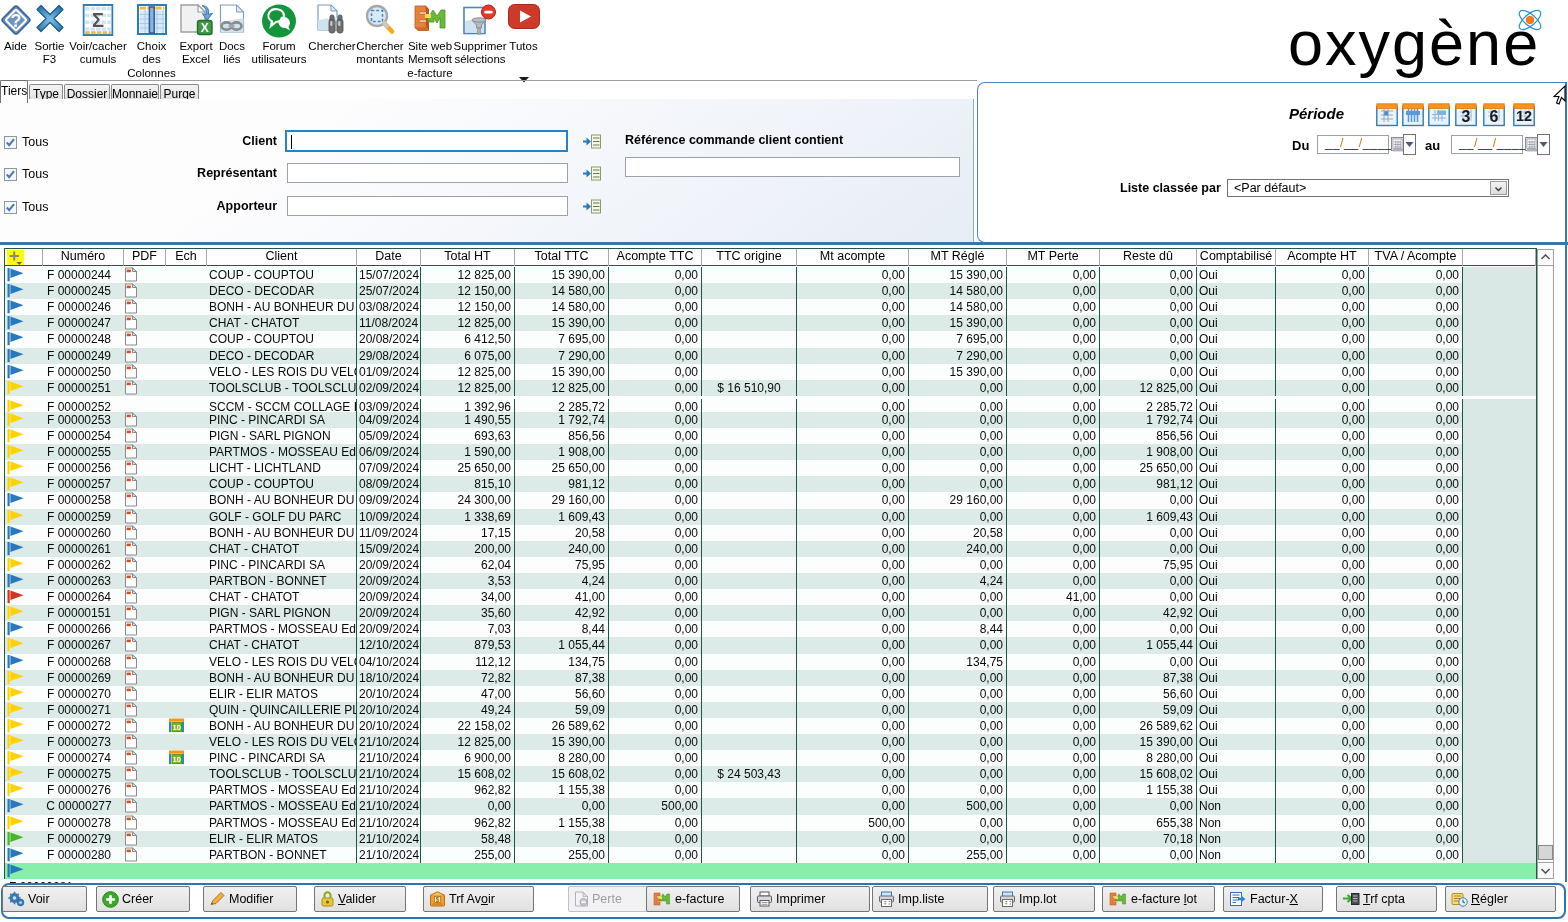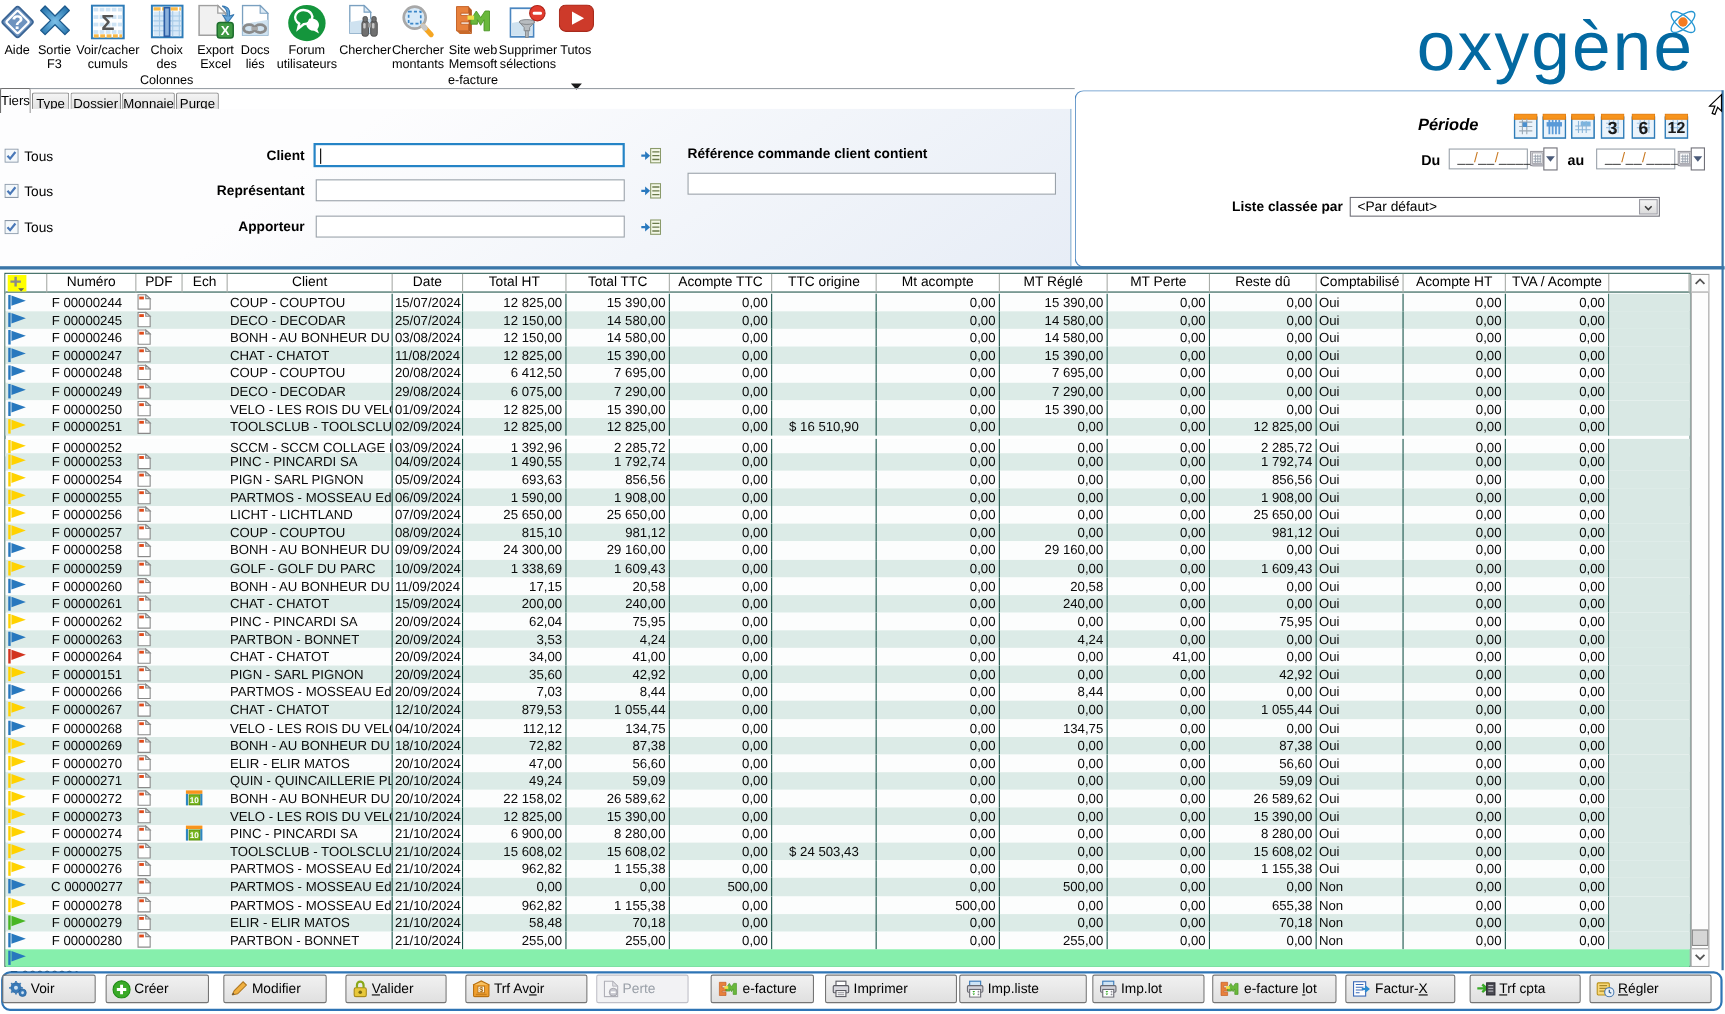--- a/index.html
+++ b/index.html
@@ -26,21 +26,21 @@
 .c.lp { padding-left:2px; }
 .c.teal { background:#d9e8e4; }
 .row.sel .c.teal { background:#d9e8e4; }
 #sbar { position:absolute; left:1537px; top:249px; width:17px; height:630px; background:#fdfdfd; border:1px solid #a0a0a0; }
 .sarr { position:absolute; left:0; width:15px; height:16px; background:#fdfdfd; text-align:center; }
 #sthumb { position:absolute; left:0px; top:595px; width:15px; height:15px; background:#d6d6d6; border:1px solid #8a8a8a; }
 #footer { position:absolute; left:1px; top:883px; width:1565px; height:36px; border:2px solid #2e74b5; border-radius:8px; background:#fff; }
 .fbtn { position:absolute; top:886px; height:26px; background:linear-gradient(#f1f1f1,#e0e0e0); border:1px solid #757575; border-radius:2px; font-size:12.5px; color:#000; display:flex; align-items:center; padding-left:5px; gap:3px; }
 .fbtn.dis { background:#f2f2f4; border-color:#c0c0c8; color:#9aa0a8; }
 .fbtn span { white-space:nowrap; }
-#logo { position:absolute; left:1288px; top:7px; width:260px; height:80px; color:#0369a1; font-size:63px; letter-spacing:2px; }
+#logo { position:absolute; left:1288px; top:7px; width:260px; height:80px; color:#000000; font-size:63px; letter-spacing:2px; }
 </style></head><body>
 <div style="position:absolute;left:15.5px;top:4px;width:0;text-align:center"><div style="display:inline-block;transform:translateX(-50%)"><svg width="32" height="32" viewBox="0 0 32 32">
 <rect x="5.5" y="5.5" width="21" height="21" rx="2.5" transform="rotate(45 16 16)" fill="#6e93bf" stroke="#3a6494" stroke-width="1.6"></rect>
 <rect x="8.5" y="8.5" width="15" height="15" rx="1.5" transform="rotate(45 16 16)" fill="none" stroke="#ffffff" stroke-width="2"></rect>
 <text x="16" y="22.5" text-anchor="middle" font-family="Liberation Sans" font-weight="bold" font-size="18" fill="#ffffff">?</text>
       </svg></div></div>
 <div class="tlab" style="left:15.5px">Aide</div>
 <div style="position:absolute;left:49.5px;top:4px;width:0;text-align:center"><div style="display:inline-block;transform:translateX(-50%)"><svg width="29" height="29" viewBox="0 0 29 29">
 <defs>
           <radialGradient id="xg" cx="0.5" cy="0.55" r="0.6">
@@ -1404,21 +1404,21 @@
 <div class="fbtn" style="left:423px;width:111px">
     <svg width="17" height="16" viewBox="0 0 17 16">
 <rect x="1.5" y="4" width="14" height="11" rx="1" fill="#f0a030" stroke="#b87010" stroke-width="1"></rect>
 <path d="M1 4.5 L8.5 0.8 L16 4.5" fill="#f8c060" stroke="#b87010" stroke-width="1"></path>
 <rect x="5.5" y="5.5" width="6" height="6" fill="#fff8e8" stroke="#b87010" stroke-width="0.8"></rect>
 <text x="8.5" y="10.8" text-anchor="middle" font-size="6.5" font-family="Liberation Sans" font-weight="bold" fill="#a06008">$</text>
 <path d="M3.5 13 H13.5" stroke="#c88020" stroke-width="1.4"></path>
     </svg>
     <span>Trf Av<u>o</u>ir</span>
   </div>
-<div class="fbtn dis" style="left:542px;width:84px">
+<div class="fbtn dis" style="left:568px;width:84px">
     <svg width="15" height="16" viewBox="0 0 15 16">
 <path d="M1.5 1 H9 L13.5 5.5 V15 H1.5 Z" fill="#f4f4f6" stroke="#b0b0b8" stroke-width="1"></path>
 <path d="M9 1 L9 5.5 L13.5 5.5 Z" fill="#e0e0e4" stroke="#b0b0b8" stroke-width="0.8"></path>
 <circle cx="9.5" cy="11" r="3.6" fill="#c8c8d0" stroke="#a0a0a8" stroke-width="0.8"></circle>
 <rect x="7.4" y="10.3" width="4.2" height="1.5" fill="#ffffff"></rect>
     </svg>
     <span>Perte</span>
   </div>
 <div class="fbtn" style="left:646px;width:94px">
     <svg width="20" height="16" viewBox="0 0 20 16">

